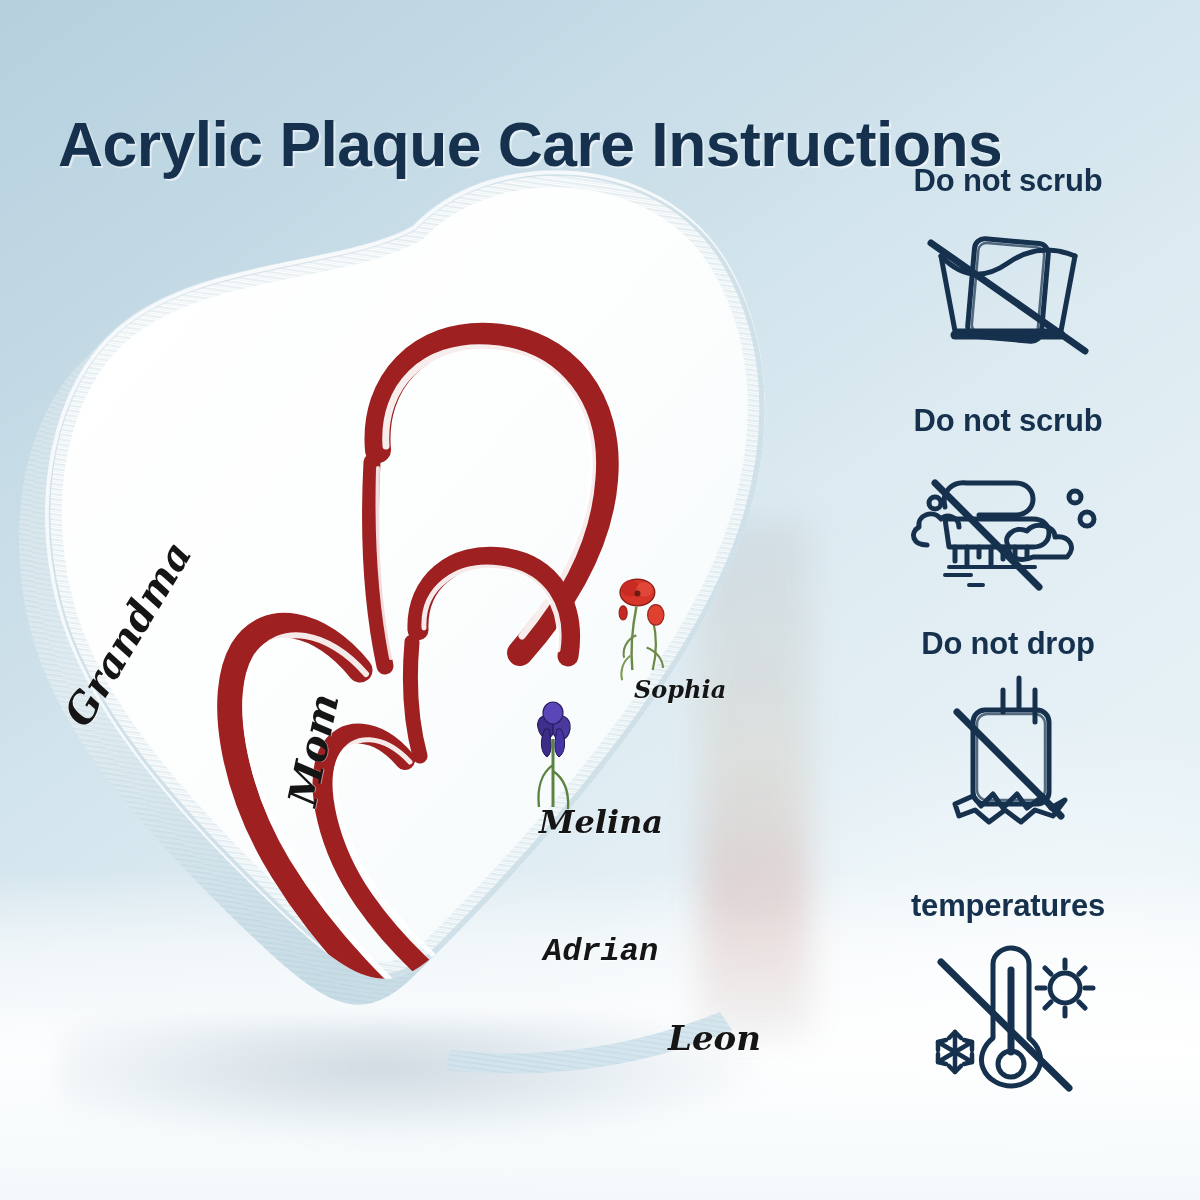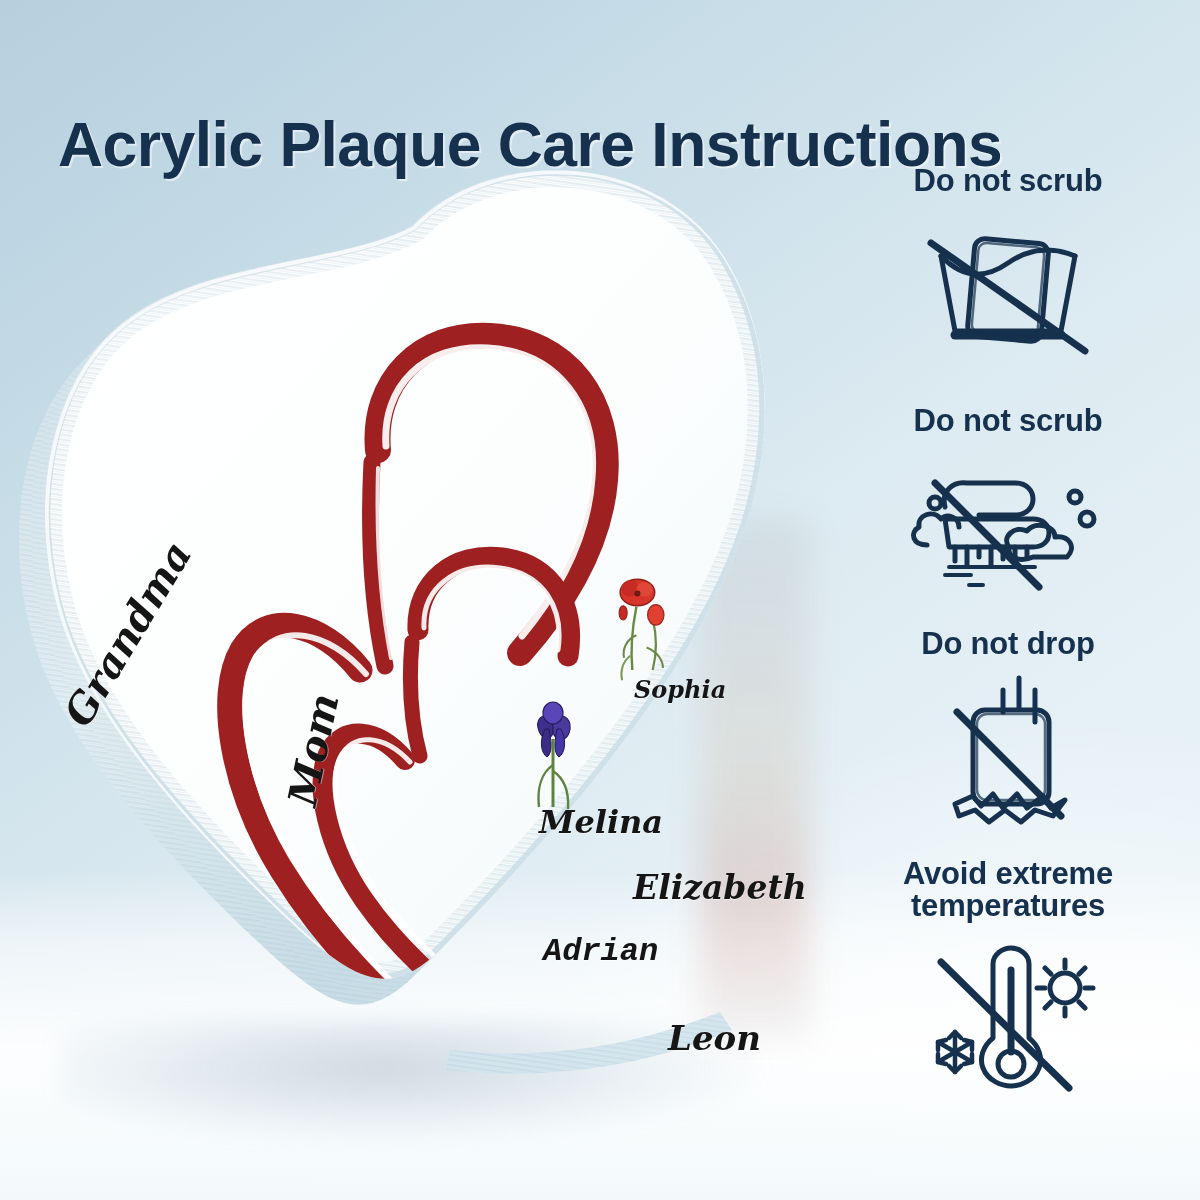--- a/index.html
+++ b/index.html
@@ -267,21 +267,20 @@
       <g>
         <path d="M 430 900 C 520 910 610 898 700 862 L 712 880 C 616 920 520 930 426 920 Z" fill="#d5e6ee" opacity=".9"></path>
         <path d="M 430 900 C 520 910 610 898 700 862 L 712 880 C 616 920 520 930 426 920 Z" fill="url(#striate)" opacity=".8"></path>
       </g>
     </svg>
 
     <div class="nm" id="nm-grandma">Grandma</div>
     <div class="nm" id="nm-mom">Mom</div>
     <div class="nm" id="nm-sophia">Sophia</div>
     <div class="nm" id="nm-melina">Melina</div>
-    <div class="nm" id="nm-elizabeth">Elizabeth</div>
     <div class="nm" id="nm-adrian">Adrian</div>
     <div class="nm" id="nm-leon">Leon</div>
   </div>
 
   <div class="care" id="care-0">
     <div class="care-label">Do not scrub</div>
     <svg class="care-ico" width="230" height="160" viewBox="0 0 230 160">
       <g fill="none" stroke="#16314d" stroke-width="5" stroke-linecap="round" stroke-linejoin="round">
         <path d="M48 55 L62 130 L168 130 L182 55"></path>
         <path d="M48 55 C70 78 92 78 115 62 C138 46 160 46 182 55"></path>
@@ -330,21 +329,21 @@
 
         <path d="M62 140 L80 132 L88 142 L100 130 L110 144 L124 130 L134 144 L150 132 L158 144 L172 136
                  L160 152 L142 146 L128 158 L112 146 L96 158 L82 146 L66 152 Z"></path>
       </g>
       <line x1="64" y1="48" x2="168" y2="152" stroke="#16314d" stroke-width="7" stroke-linecap="round"></line>
     </svg>
   </div>
 
   <div class="care" id="care-3">
     <div class="care-label">
-      <span>Avoid extreme</span><br>
+      <br>
       <span>temperatures</span>
     </div>
     <svg class="care-ico" width="230" height="170" viewBox="0 0 230 170">
       <g fill="none" stroke="#16314d" stroke-width="5" stroke-linecap="round" stroke-linejoin="round">
 
         <path d="M100 38 C100 28 110 22 118 22 C126 22 136 28 136 38 L136 112
                  C146 120 150 132 146 142 C141 155 127 160 118 160
                  C109 160 95 155 90 142 C86 132 90 120 100 112 Z"></path>
         <circle cx="118" cy="138" r="13"></circle>
         <path d="M118 126 L118 44" stroke-width="7"></path>

